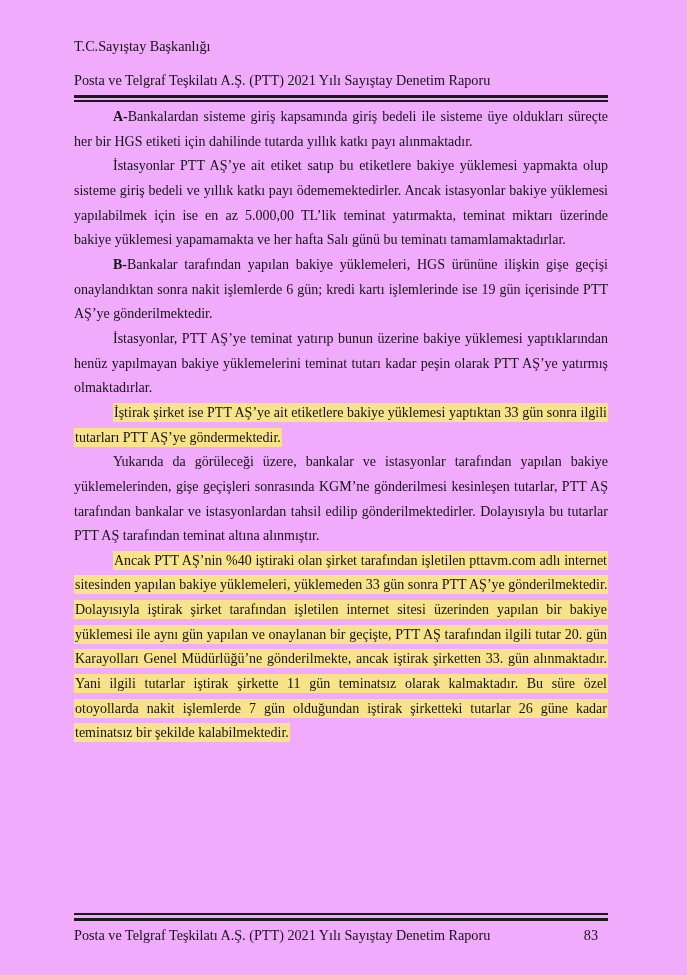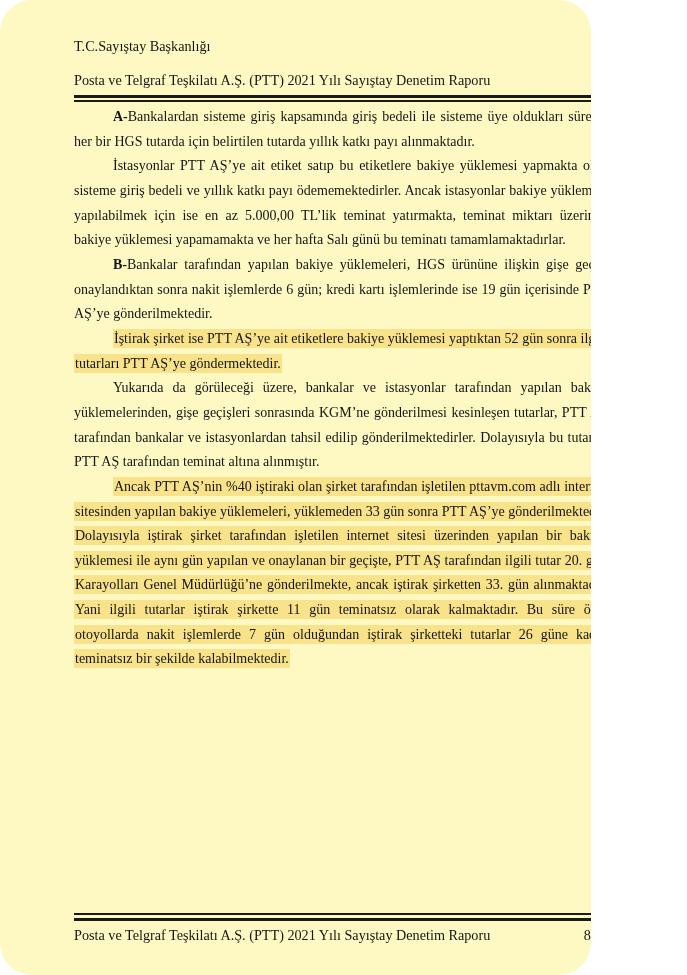--- a/index.html
+++ b/index.html
@@ -1,24 +1,23 @@
 <!DOCTYPE html>
 <html lang="tr" style="--hl: #F8E28A;"><head>
 <meta charset="utf-8">
 <style>
   html, body { margin: 0; padding: 0; background: #ffffff; }
   .page {
     position: relative;
-    width: 591px;
+    width: 687px;
     height: 975px;
-    background: #fef9c3;
+    background: #f0abfc;
     font-family: "Liberation Serif", "DejaVu Serif", serif;
     color: #141414;
     overflow: hidden;
-    border-radius: 32px;
   }
   .header { position: absolute; left: 74px; width: 534px; top: 38px; }
   .header-line { font-size: 14.2px; line-height: 17px; margin: 0; white-space: nowrap; }
   .header-line + .header-line { margin-top: 17px; }
   .rule-double-header {
     position: absolute; left: 74px; width: 534px; top: 95px;
     height: 2px;
     border-top: 3px solid #1a1a1a;
     border-bottom: 2px solid #1a1a1a;
   }
@@ -56,24 +55,25 @@
 <div class="page">
 
   <div class="header">
     <p class="header-line">T.C.Sayıştay Başkanlığı</p>
     <p class="header-line">Posta ve Telgraf Teşkilatı A.Ş. (PTT) 2021 Yılı Sayıştay Denetim Raporu</p>
   </div>
 
   <div class="rule-double-header"></div>
 
   <div class="doc-body">
-      <p><span class="b ">A-</span><span class="">Bankalardan sisteme giriş kapsamında giriş bedeli ile sisteme üye oldukları süreçte her bir HGS tutarda için belirtilen tutarda yıllık katkı payı alınmaktadır.</span></p>
+      <p><span class="b ">A-</span><span class="">Bankalardan sisteme giriş kapsamında giriş bedeli ile sisteme üye oldukları süreçte her bir HGS etiketi için dahilinde tutarda yıllık katkı payı alınmaktadır.</span></p>
       <p><span class="">İstasyonlar PTT AŞ’ye ait etiket satıp bu etiketlere bakiye yüklemesi yapmakta olup sisteme giriş bedeli ve yıllık katkı payı ödememektedirler. Ancak istasyonlar bakiye yüklemesi yapılabilmek için ise en az 5.000,00 TL’lik teminat yatırmakta, teminat miktarı üzerinde bakiye yüklemesi yapamamakta ve her hafta Salı günü bu teminatı tamamlamaktadırlar.</span></p>
       <p><span class="b ">B-</span><span class="">Bankalar tarafından yapılan bakiye yüklemeleri, HGS ürününe ilişkin gişe geçişi onaylandıktan sonra nakit işlemlerde 6 gün; kredi kartı işlemlerinde ise 19 gün içerisinde PTT AŞ’ye gönderilmektedir.</span></p>
-      <p><span class="hl">İştirak şirket ise PTT AŞ’ye ait etiketlere bakiye yüklemesi yaptıktan 52 gün sonra ilgili tutarları PTT AŞ’ye göndermektedir.</span></p>
+      <p><span class="">İstasyonlar, PTT AŞ’ye teminat yatırıp bunun üzerine bakiye yüklemesi yaptıklarından henüz yapılmayan bakiye yüklemelerini teminat tutarı kadar peşin olarak PTT AŞ’ye yatırmış olmaktadırlar.</span></p>
+      <p><span class="hl">İştirak şirket ise PTT AŞ’ye ait etiketlere bakiye yüklemesi yaptıktan 33 gün sonra ilgili tutarları PTT AŞ’ye göndermektedir.</span></p>
       <p><span class="">Yukarıda da görüleceği üzere, bankalar ve istasyonlar tarafından yapılan bakiye yüklemelerinden, gişe geçişleri sonrasında KGM’ne gönderilmesi kesinleşen tutarlar, PTT AŞ tarafından bankalar ve istasyonlardan tahsil edilip gönderilmektedirler. Dolayısıyla bu tutarlar PTT AŞ tarafından teminat altına alınmıştır.</span></p>
       <p><span class="hl">Ancak PTT AŞ’nin %40 iştiraki olan şirket tarafından işletilen pttavm.com adlı internet sitesinden yapılan bakiye yüklemeleri, yüklemeden 33 gün sonra PTT AŞ’ye gönderilmektedir. Dolayısıyla iştirak şirket tarafından işletilen internet sitesi üzerinden yapılan bir bakiye yüklemesi ile aynı gün yapılan ve onaylanan bir geçişte, PTT AŞ tarafından ilgili tutar 20. gün Karayolları Genel Müdürlüğü’ne gönderilmekte, ancak iştirak şirketten 33. gün alınmaktadır. Yani ilgili tutarlar iştirak şirkette 11 gün teminatsız olarak kalmaktadır. Bu süre özel otoyollarda nakit işlemlerde 7 gün olduğundan iştirak şirketteki tutarlar 26 güne kadar teminatsız bir şekilde kalabilmektedir.</span></p>
     </div>
 
   <div class="rule-double-footer"></div>
 
   <div class="footer-row">
     <span class="footer-title">Posta ve Telgraf Teşkilatı A.Ş. (PTT) 2021 Yılı Sayıştay Denetim Raporu</span>
     <span class="page-number">83</span>
   </div>

